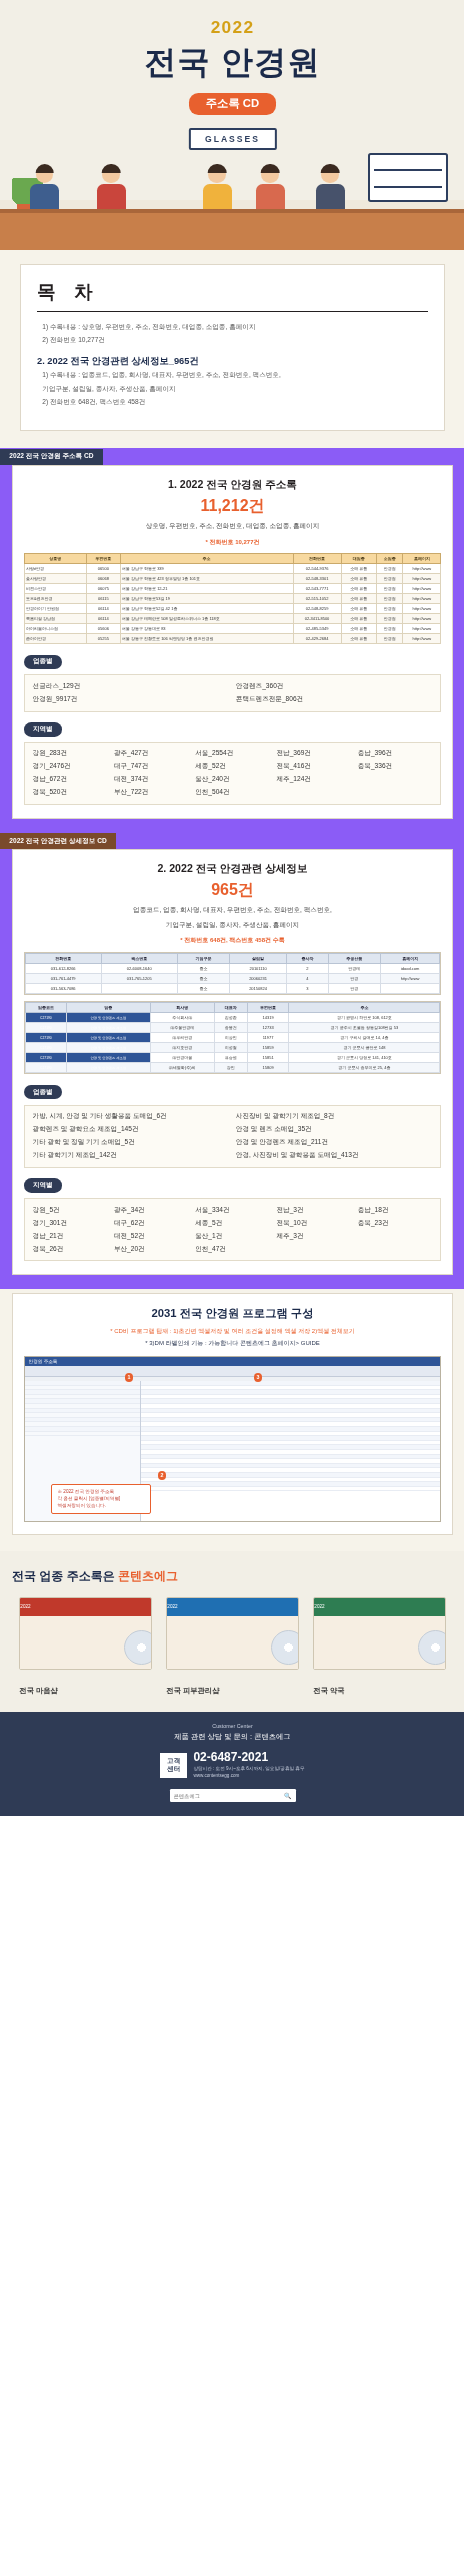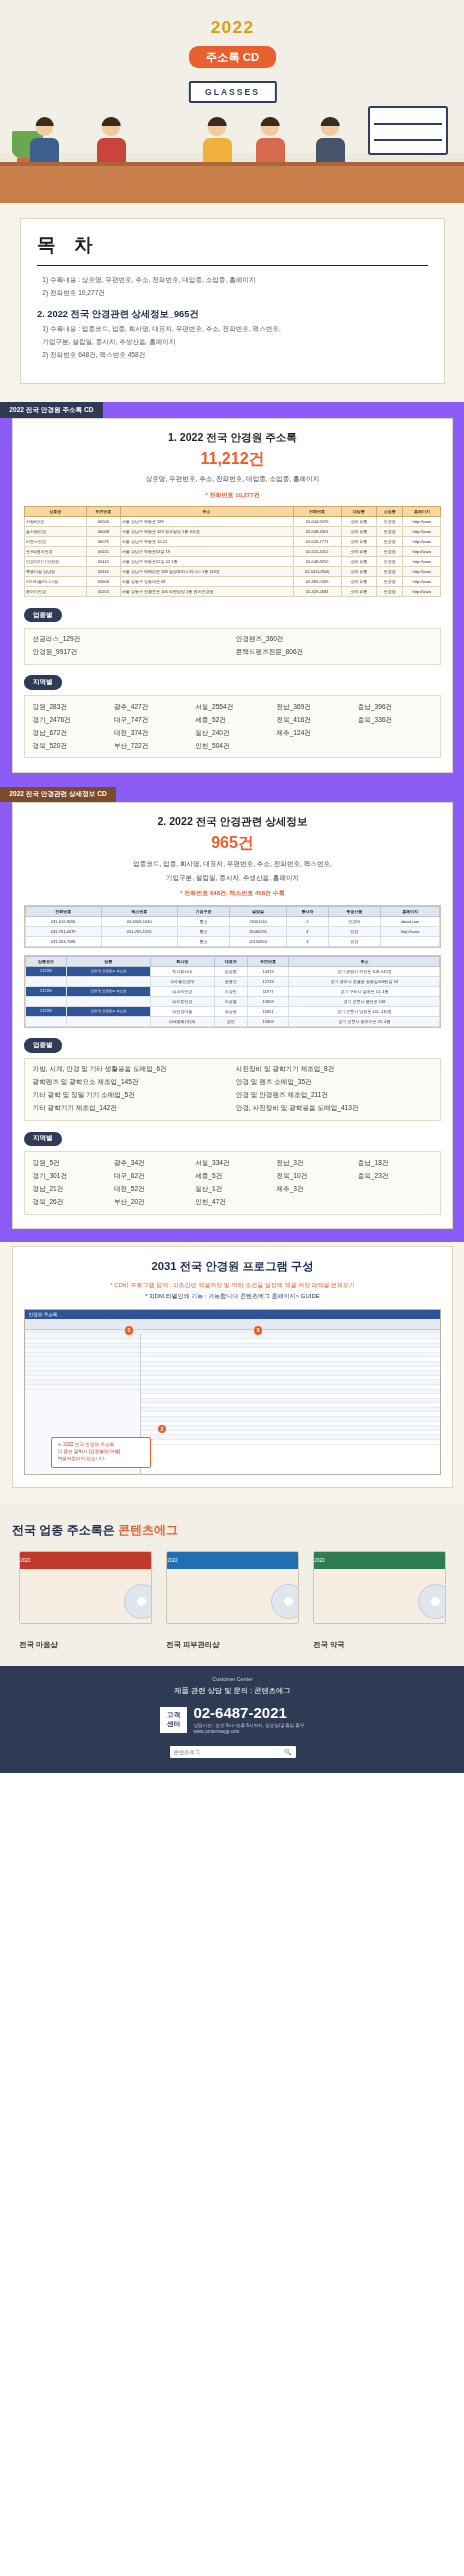--- a/index.html
+++ b/index.html
@@ -210,39 +210,40 @@
   }
   .cd-label { margin-top: 16px; font-size: 7.3px; font-weight: bold; color: #333; }
 
   
   .footer { background: #2f3b55; color: #fff; padding: 10.6px 12px 14.6px; text-align: center; }
   .f-cc { font-size: 5.3px; color: #c7cedd; }
   .f-line { font-size: 7.3px; margin-top: 3.3px; }
   .f-box { display: flex; justify-content: center; align-items: center; gap: 6.6px; margin-top: 8px; }
   .f-tagbox { background: #fff; color: #2f3b55; font-size: 6.6px; font-weight: bold; padding: 4px 6.6px; line-height: 1.3; }
   .f-info { text-align: left; }
-  .f-tel { font-size: 15px; font-weight: bold; }
+  .f-tel { font-size: 12px; font-weight: bold; }
   .f-small { font-size: 4.6px; color: #c7cedd; margin-top: 2px; line-height: 1.5; }
   .f-search {
     margin: 9.3px auto 0; width: 126px; background: #fff; border-radius: 1.3px;
     display: flex; align-items: center; padding: 2.7px 4px;
   }
   .f-search input {
     border: 0; outline: 0; font-size: 5.3px; flex: 1; color: #333;
     font-family: "Liberation Sans", sans-serif;
   }
   .f-search .mag { font-size: 6px; color: #666; }
 </style>
 </head>
 <body>
 
 <div class="page">
 
   <div class="hero">
     <div class="hero-year">2022</div>
+    <div class="hero-title">전국 안경원</div>
     <div class="hero-sub">주소록 CD</div>
     <div class="hero-art">
       <div class="shop-wall">
         <div class="glass-sign">GLASSES</div>
         <div class="shelf"></div>
       </div>
       <div class="plant"></div>
       <div class="plant-pot"></div>
       <div class="person p1">
           <div class="head">

